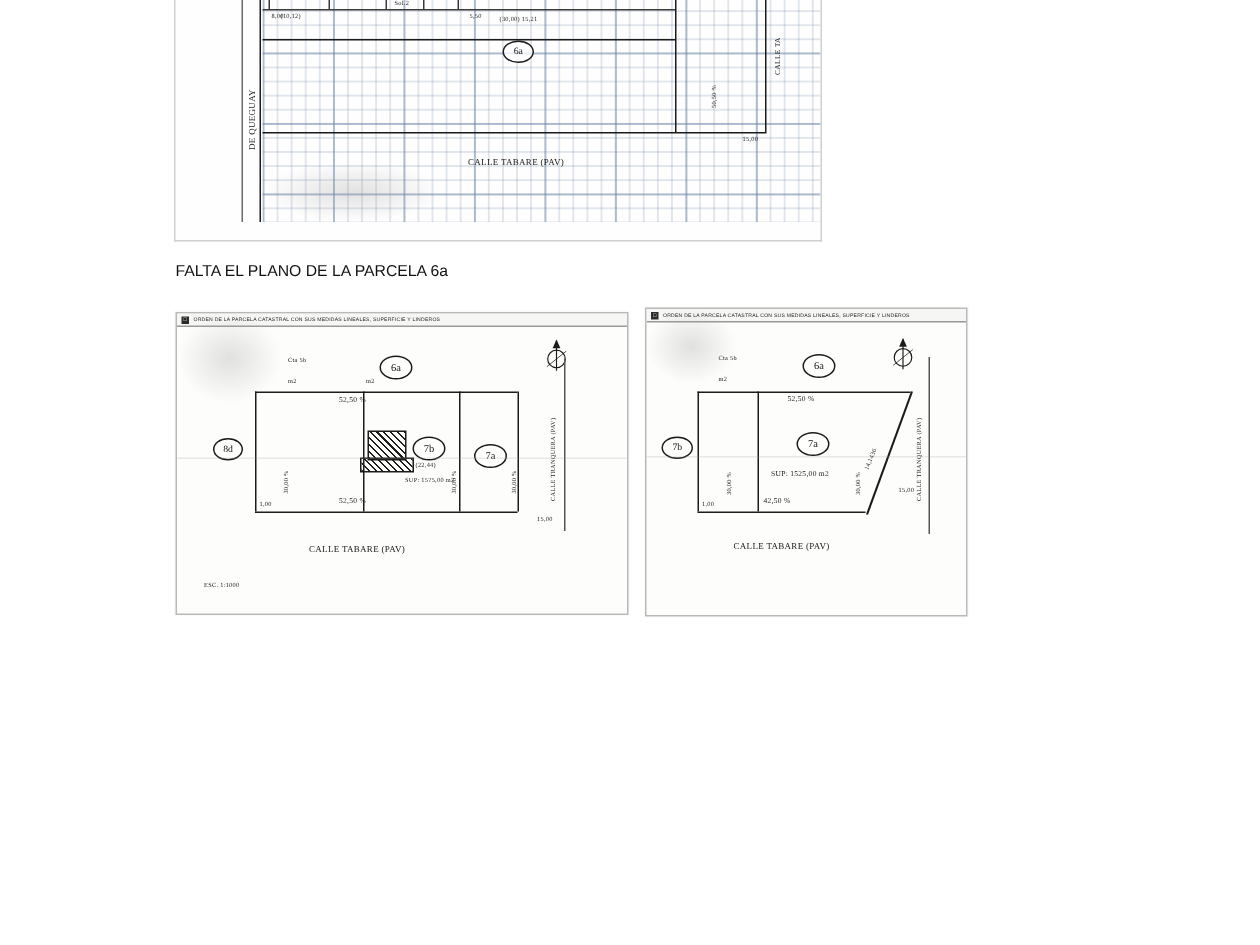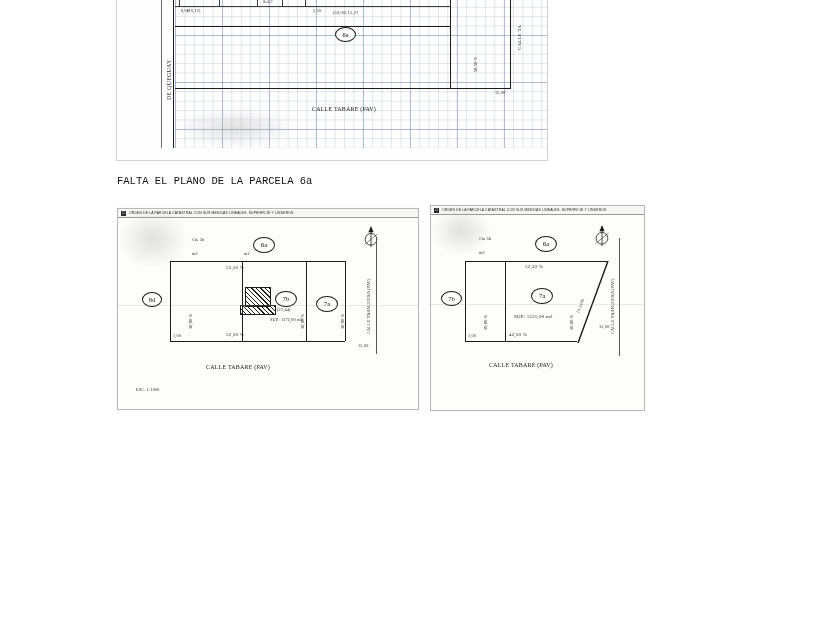--- a/index.html
+++ b/index.html
@@ -93,21 +93,21 @@
     background: rgba(255,255,255,.75);
   }
 
   
   #caption {
     position: absolute;
     left: 117px;
     top: 175px;
     font-size: 10.5px;
     color: #111;
-    font-family: Liberation Mono, monospace;
+    font-family: Liberation Sans, sans-serif;
   }
 
   
   #scan-left  { left: 117px; top: 208px; width: 300px; height: 200px; }
   #scan-right { left: 430px; top: 205px; width: 213px; height: 204px; }
 
   .scanhdr {
     position: absolute;
     left: 0; top: 0; right: 0;
     height: 9px;

